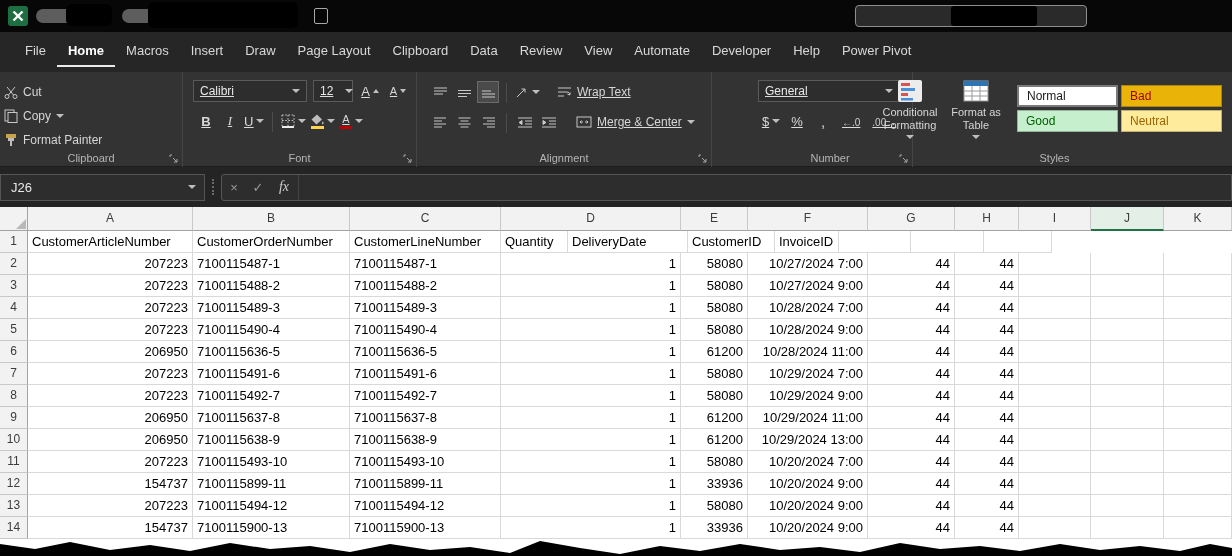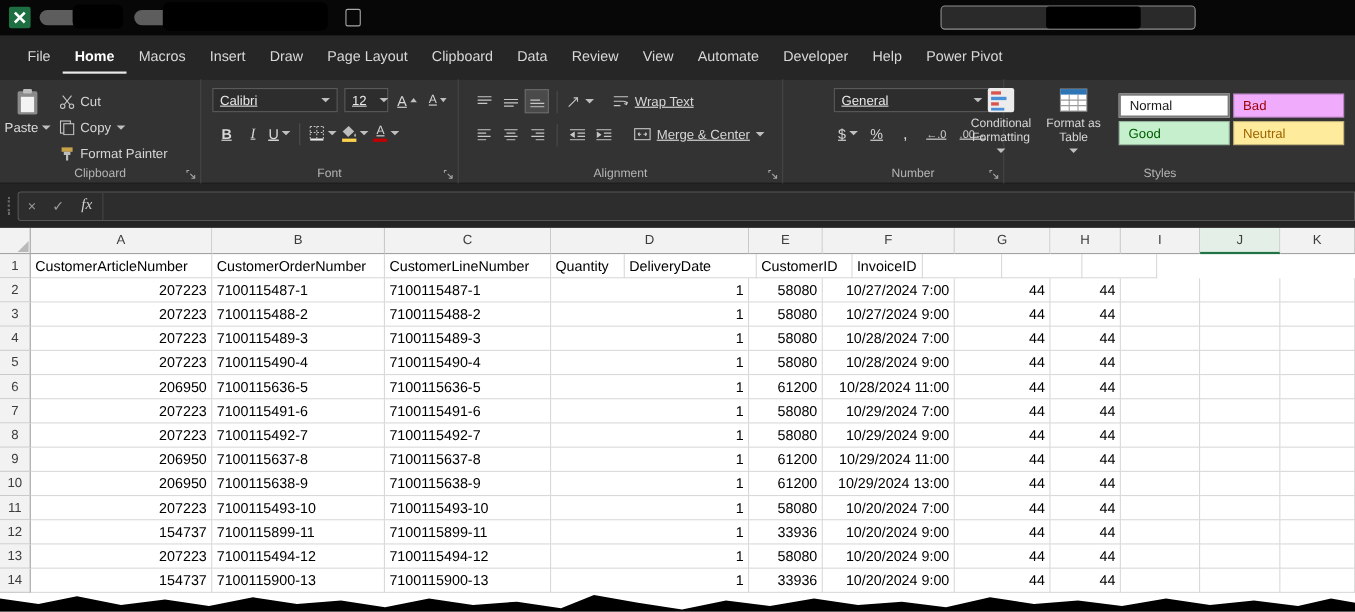--- a/index.html
+++ b/index.html
@@ -111,31 +111,20 @@
       <div class="menu-item">Developer</div>
       <div class="menu-item">Help</div>
       <div class="menu-item">Power Pivot</div>
     </div>
 </div>
 
 <div class="ribbon">
 
   <div class="rgroup" style="left:0;width:183px">
     <div style="display:flex">
-      <div class="paste-btn">
-        <svg width="24" height="26">
-            <rect x="3" y="3" width="18" height="21" rx="1.5" fill="#8a8a8a"></rect>
-            <rect x="8" y="1" width="8" height="4" rx="1" fill="#bdbdbd"></rect>
-            <rect x="6" y="8" width="12" height="14" fill="#f3f3f3"></rect>
-          </svg>
-        <span style="display:flex;align-items:center;gap:3px">
-            <span>Paste</span>
-            <span class="dd"></span>
-          </span>
-      </div>
       <div style="display:flex;flex-direction:column;gap:2px;padding-top:9px">
         <div class="small-btn">
           <svg width="14" height="13">
               <g stroke="#c8c8c8" fill="none">
                 <circle cx="3" cy="10.5" r="2"></circle>
                 <circle cx="11" cy="10.5" r="2"></circle>
                 <path d="M4.5 9 L11 1 M9.5 9 L3 1"></path>
               </g>
             </svg>
           <span>Cut</span>
@@ -386,30 +375,35 @@
         <svg width="26" height="24">
             <rect x="1" y="2" width="24" height="20" fill="#ffffff" stroke="#9a9a9a"></rect>
             <rect x="1" y="2" width="24" height="5" fill="#2e75b6"></rect>
             <path d="M1 12 H25 M1 17 H25 M9 7 V22 M17 7 V22" stroke="#9a9a9a"></path>
           </svg>
         <span>Format as Table</span>
         <span class="dd"></span>
       </div>
       <div class="gallery">
           <div class="style-chip sel" style="background: rgb(255, 255, 255); color: rgb(26, 26, 26);">Normal</div>
-          <div class="style-chip" style="background: #f0abfc; color: rgb(156, 0, 6);">Bad</div>
+          <div class="style-chip" style="background: #eab308; color: rgb(156, 0, 6);">Bad</div>
           <div class="style-chip" style="background: rgb(198, 239, 206); color: rgb(0, 97, 0);">Good</div>
           <div class="style-chip" style="background: rgb(255, 235, 156); color: rgb(156, 101, 0);">Neutral</div>
         </div>
     </div>
     <div class="rg-label">Styles</div>
   </div>
 </div>
 
 <div class="fbar">
+  <div class="namebox">
+    <span>J26</span>
+    <span class="spring"></span>
+    <span class="dd"></span>
+  </div>
   <div class="dots"></div>
   <div class="fwrap">
     <div class="fbtn"><span>×</span></div>
     <div class="fbtn"><span>✓</span></div>
     <div class="fxl"><span>fx</span></div>
     <div class="finput"></div>
   </div>
 </div>
 
 <div class="sheet">

